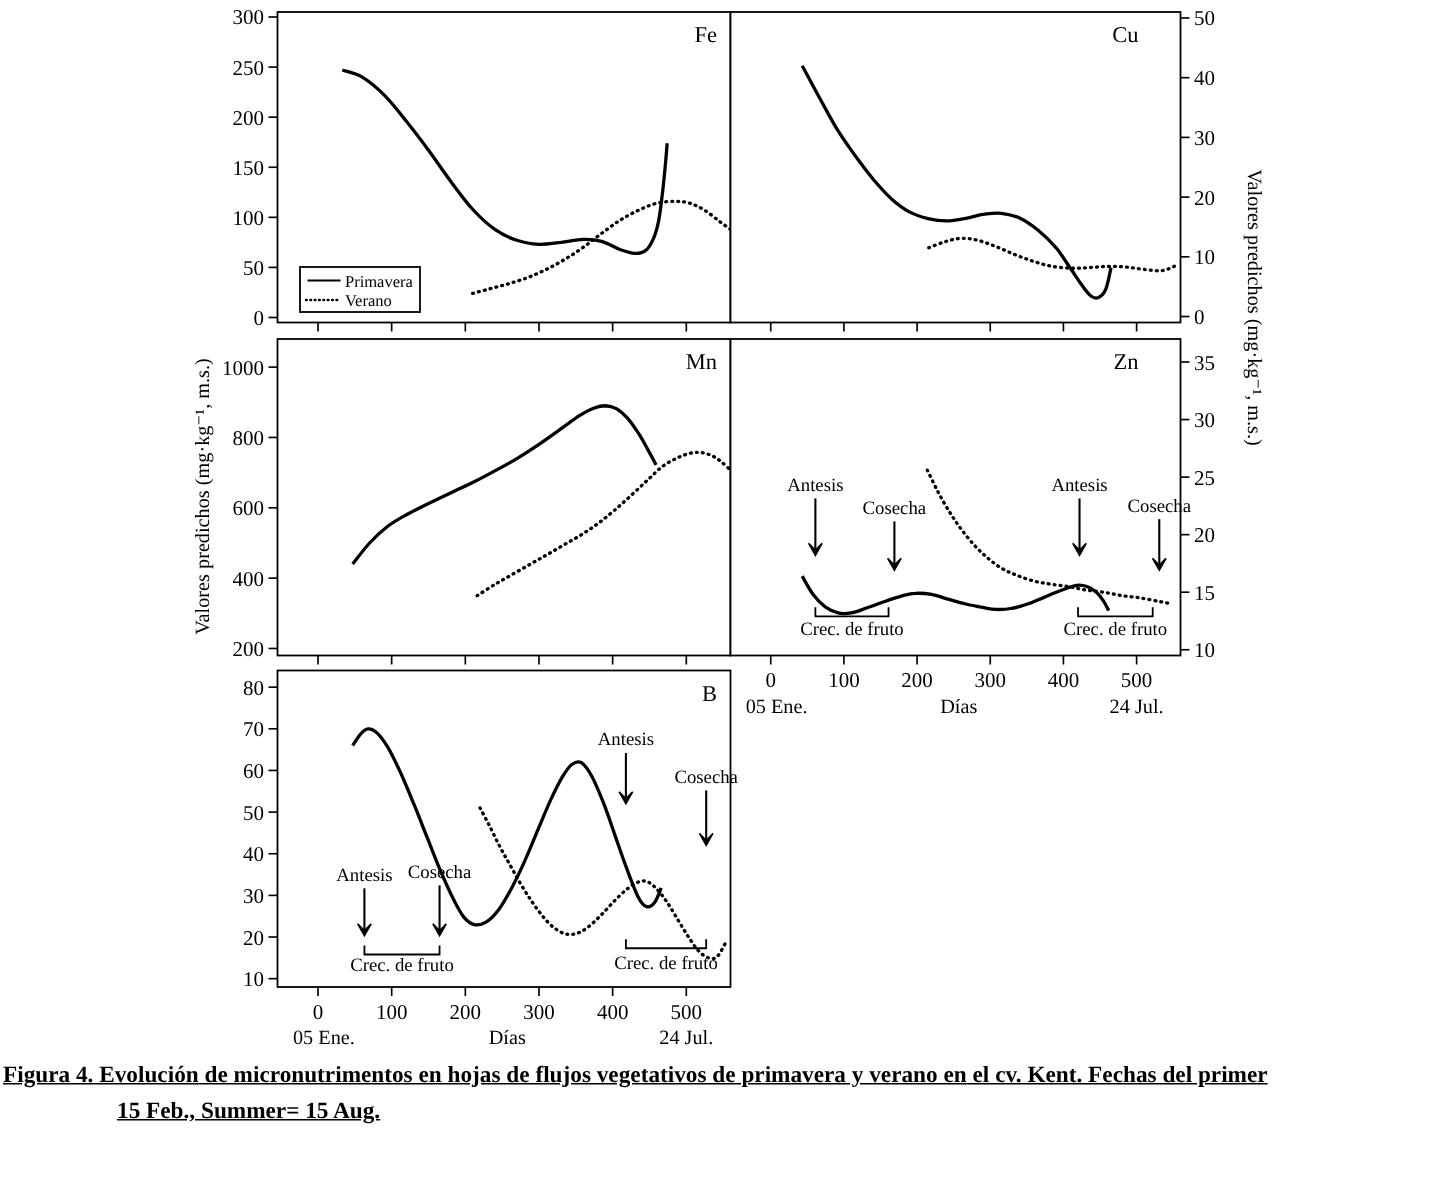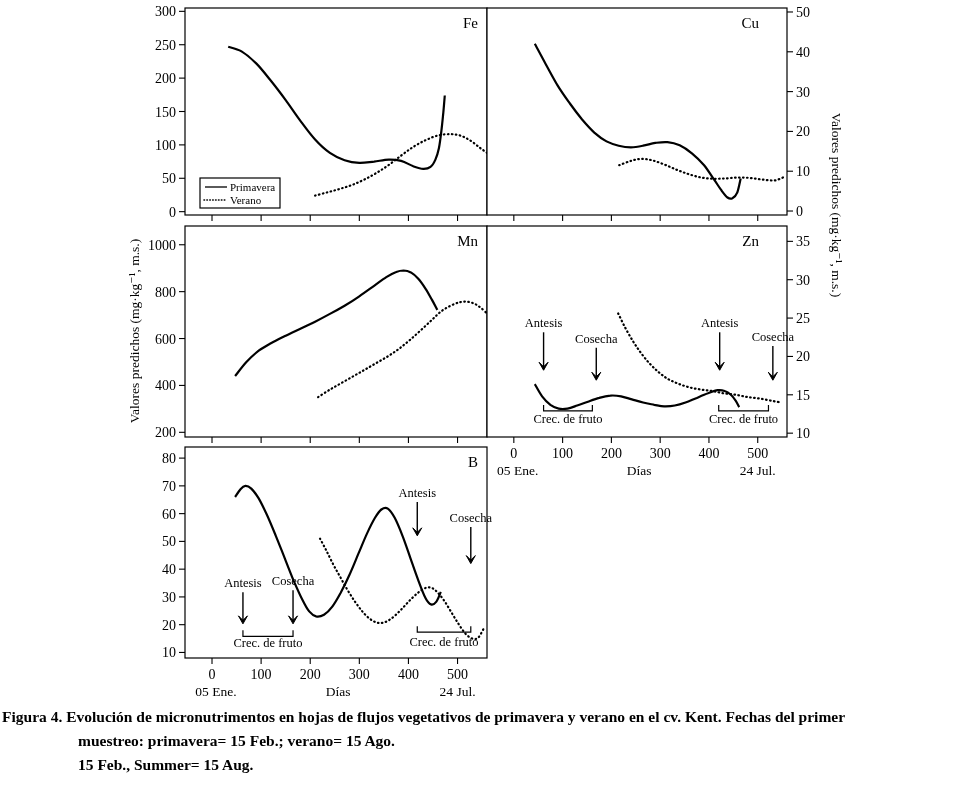--- a/index.html
+++ b/index.html
@@ -16,21 +16,21 @@
   .axt{font:13.5px "Liberation Serif","DejaVu Serif",serif;fill:#000;}
   .ls{stroke:#000;stroke-width:2.2;fill:none;}
   .ld{stroke:#000;stroke-width:2.2;fill:none;stroke-dasharray:.6 3.4;stroke-linecap:round;}
   .lsthin{stroke:#000;stroke-width:1.3;}
   .ldthin{stroke:#000;stroke-width:1.6;stroke-dasharray:.5 2.4;stroke-linecap:round;}
   .arrow{stroke:#000;stroke-width:1.4;}
   .ah{fill:#000;stroke:#000;stroke-width:1;}
   .br{stroke:#000;stroke-width:1.2;fill:none;}
   .caption{position:absolute;left:2px;top:705px;width:964px;font-weight:bold;
            font-size:15.5px;line-height:24px;}
-  .cap-line{margin:0;}
+  .cap-line{margin:0;text-decoration:underline;}
   .cap-line.indent{padding-left:76px;}
 </style>
 </head>
 <body>
 
 <div class="shot">
   <svg id="chart" width="969" height="704">
       <g>
         <rect x="185" y="8" width="302" height="207" class="frame"></rect>
         <line x1="179" y1="211.66129032258064" x2="185" y2="211.66129032258064" class="tick"></line>
@@ -234,16 +234,15 @@
         </g>
         <path d="M235.1 497.0C236.0 495.7 238.8 491.1 240.5 489.2C242.2 487.3 243.6 486.0 245.4 485.9C247.2 485.8 249.1 486.6 251.3 488.6C253.5 490.7 256.0 494.0 258.7 498.4C261.3 502.8 264.1 508.8 267.0 515.0C269.9 521.3 272.9 528.7 275.8 535.8C278.8 543.0 281.7 550.6 284.7 558.1C287.6 565.5 290.6 573.3 293.5 580.3C296.5 587.2 299.7 594.5 302.4 599.7C305.0 604.9 306.9 608.6 309.2 611.4C311.5 614.1 313.7 615.8 316.1 616.4C318.6 616.9 321.3 616.3 324.0 614.7C326.7 613.1 329.5 610.3 332.3 606.6C335.1 603.0 337.8 598.1 340.7 592.8C343.5 587.4 346.6 581.2 349.5 574.7C352.5 568.2 355.4 560.8 358.3 553.9C361.3 546.9 364.4 539.1 367.2 533.1C370.0 527.1 372.7 521.7 375.0 517.8C377.4 513.9 379.3 511.0 381.4 509.5C383.6 507.9 385.6 507.2 387.8 508.6C390.0 510.0 392.2 513.3 394.7 517.8C397.1 522.3 399.9 529.1 402.5 535.8C405.2 542.6 407.8 550.6 410.4 558.1C413.0 565.5 415.7 573.6 418.3 580.3C420.8 587.0 423.5 594.3 425.6 598.3C427.7 602.3 429.2 603.9 431.0 604.4C432.8 605.0 434.8 603.7 436.4 601.6C438.1 599.6 440.1 593.5 440.8 591.9" class="ls"></path>
         <path d="M320.0 538.6C321.0 540.5 323.8 545.6 325.9 549.7C328.1 553.9 330.5 559.2 332.8 563.6C335.1 568.0 337.3 571.8 339.7 576.1C342.1 580.4 344.6 585.0 347.0 589.1C349.5 593.3 352.0 597.2 354.4 600.8C356.9 604.4 359.3 607.9 361.8 610.8C364.2 613.7 366.7 616.4 369.1 618.3C371.6 620.2 374.1 621.8 376.5 622.5C379.0 623.2 381.3 623.2 383.9 622.5C386.4 621.8 389.0 620.3 391.7 618.3C394.5 616.3 397.6 613.2 400.6 610.2C403.5 607.3 406.5 603.8 409.4 600.8C412.4 597.8 415.5 594.7 418.3 592.5C421.0 590.3 423.8 588.5 426.1 587.8C428.4 587.0 430.0 587.2 432.0 588.0C434.0 588.9 435.8 590.5 437.9 592.8C440.0 595.0 442.5 598.3 444.8 601.6C447.1 605.0 449.4 609.0 451.6 612.7C453.9 616.4 456.2 620.4 458.5 623.9C460.8 627.3 463.1 631.1 465.4 633.6C467.7 636.0 470.1 637.9 472.3 638.6C474.4 639.3 476.3 639.4 478.2 637.7C480.0 636.1 482.7 630.3 483.6 628.8" class="ld"></path>
         <text x="478" y="467" text-anchor="end" class="pl">B</text>
       </g>
       <text transform="translate(139 331) rotate(-90)" text-anchor="middle" class="axt">Valores predichos (mg·kg⁻¹, m.s.)</text>
       <text transform="translate(832 205) rotate(90)" text-anchor="middle" class="axt">Valores predichos (mg·kg⁻¹, m.s.)</text>
     </svg>
   <div class="caption">
     <p class="cap-line">Figura 4. Evolución de micronutrimentos en hojas de flujos vegetativos de primavera y verano en el cv. Kent. Fechas del primer</p>
-    <p class="cap-line indent">muestreo: primavera= 15 Feb.; verano= 15 Ago.</p>
     <p class="cap-line indent">15 Feb., Summer= 15 Aug.</p>
   </div>
 </div>
 
 </body></html>

